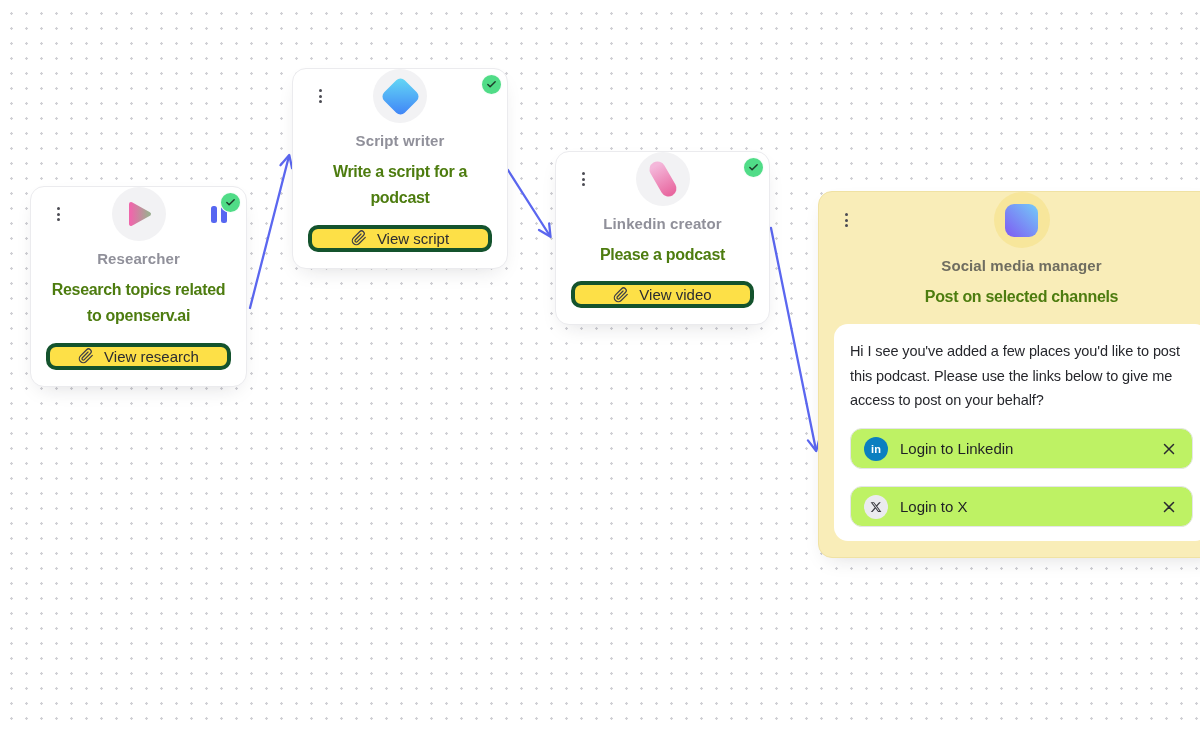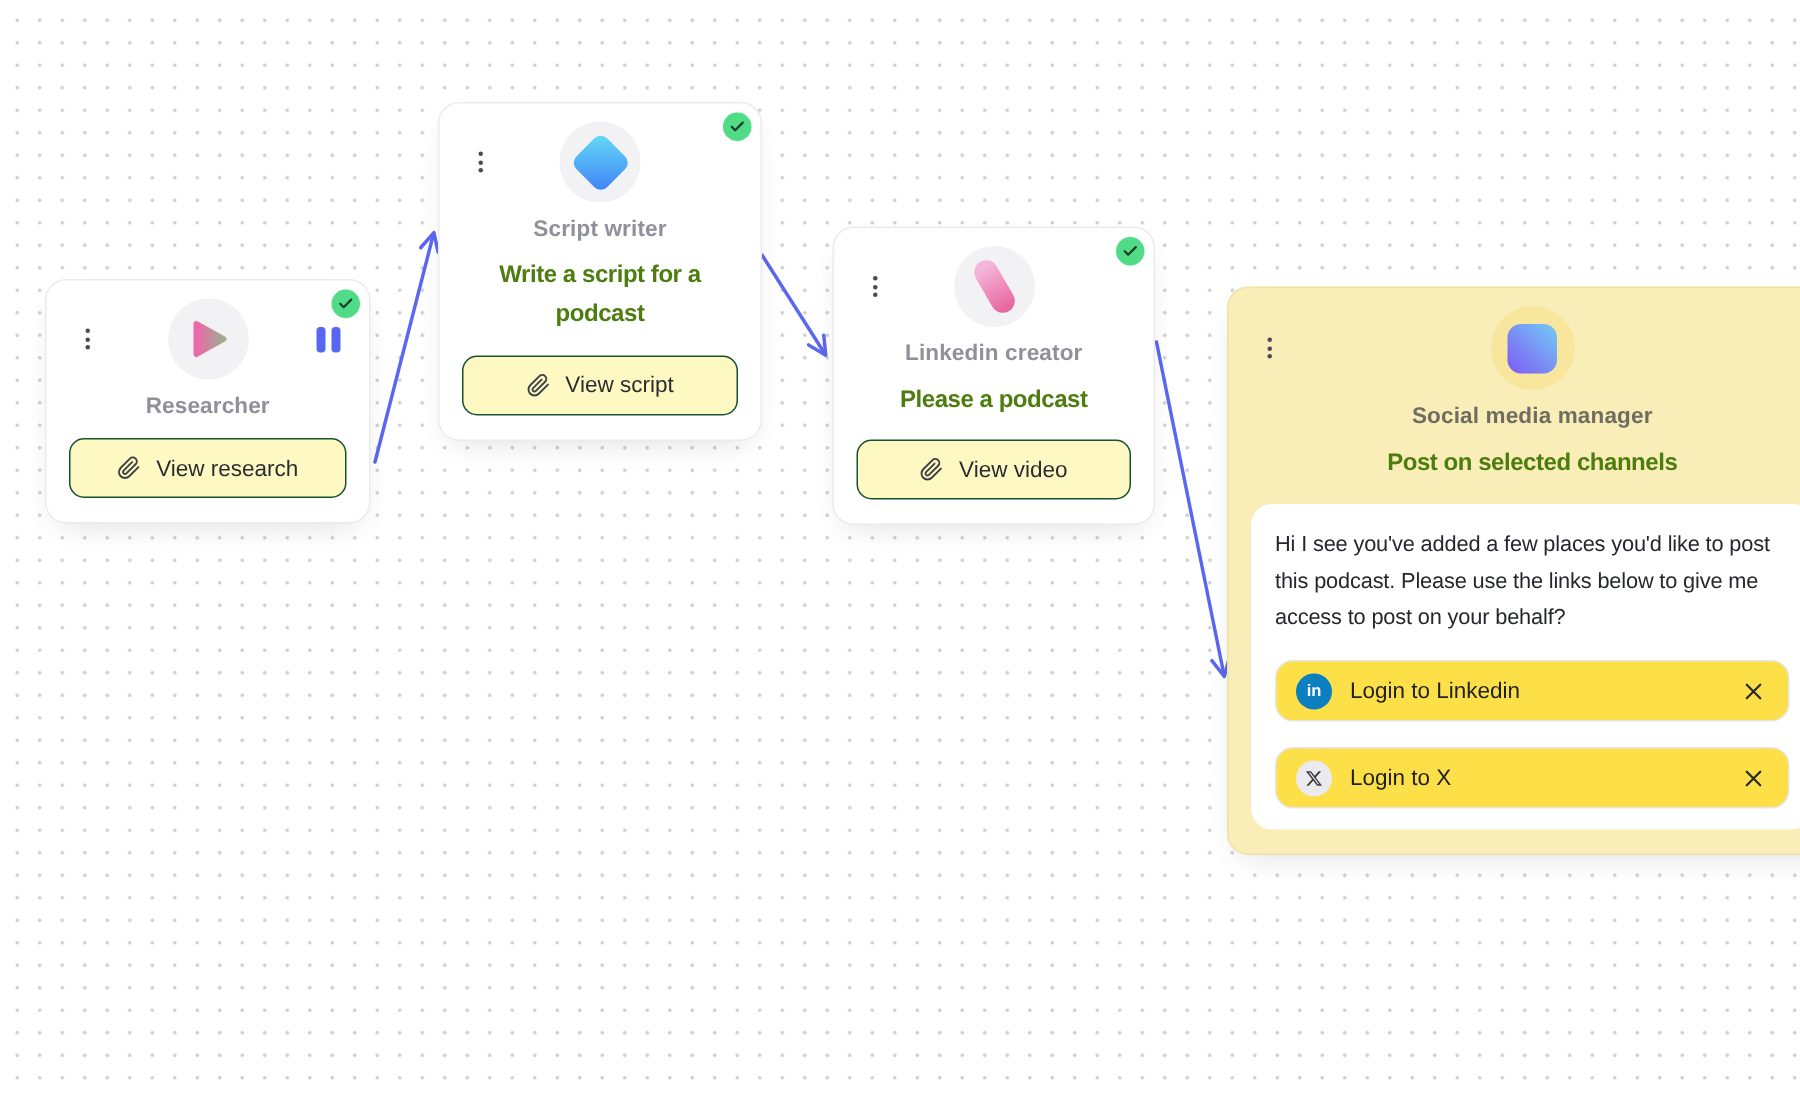--- a/index.html
+++ b/index.html
@@ -17,21 +17,21 @@
   }
   .edges-svg { position:absolute; left:0; top:0; width:1200px; height:730px; z-index:1; }
 
   
   .card {
     position:absolute; z-index:2;
     background:#ffffff;
     border:1px solid #ebebee;
     border-radius:14px;
     box-shadow:0 8px 22px -10px rgba(30,30,40,.18);
-    padding:12px 15px 16px;
+    padding:0 15px 16px;
   }
   .card.yellow {
     background:#f9edb8;
     border-color:#f0e2a4;
   }
   .card-head {
     display:grid; grid-template-columns:24px 1fr 24px;
     align-items:center; justify-items:center;
   }
   .kebab { display:flex; flex-direction:column; gap:2.6px; align-items:center; cursor:pointer; padding:4px; }
@@ -62,40 +62,40 @@
     font-size:15px; font-weight:700; color:#90909a;
     letter-spacing:.1px;
   }
   .card.yellow .agent-name { color:#6f6d60; }
   .agent-task {
     margin-top:10px; text-align:center;
     font-size:16px; font-weight:700; color:#4d7c0f;
     line-height:1.65; letter-spacing:-.3px;
   }
   .card-btn {
-    margin-top:13px; height:40px; width:100%;
-    background:#fef9c3; border:1px solid #14532d; border-radius:10px;
+    margin-top:13px; height:27px; width:100%;
+    background:#fde047; border:4px solid #14532d; border-radius:10px;
     display:flex; align-items:center; justify-content:center; gap:10px;
     font-family:inherit; font-size:15px; font-weight:500; color:#2b2c31;
     cursor:pointer;
   }
 
   
   .chat-panel {
     margin-top:14px; background:#ffffff; border-radius:14px;
     padding:15px 16px 14px;
   }
   .chat-panel p {
     font-size:14.5px; color:#26272c; line-height:1.68; letter-spacing:-.1px;
   }
   .chat-panel p + p { margin-top:22px; }
   .emoji { vertical-align:-3px; margin-left:3px; }
   .login-list { margin-top:16px; display:flex; flex-direction:column; gap:17px; }
   .login-btn {
-    height:41px; background:#fde047; border:1px solid #e5e5e9; border-radius:12px;
+    height:41px; background:#bef264; border:1px solid #e5e5e9; border-radius:12px;
     display:flex; align-items:center; padding:0 13px; gap:12px;
     font-family:inherit; font-size:15px; color:#1f2025; cursor:pointer;
   }
   .provider-badge {
     width:24px; height:24px; border-radius:50%; flex:0 0 auto;
     display:flex; align-items:center; justify-content:center;
   }
   .provider-badge.linkedin { background:#0b7fc0; color:#fff; font-size:11px; font-weight:700; }
   .provider-badge.x { background:#ebebef; }
   .login-close { margin-left:auto; display:flex; cursor:pointer; padding:2px; }
@@ -138,20 +138,21 @@
           </defs>
           <polygon points="6,4 24,14 6,24" fill="url(#gplay)" stroke="url(#gplay)" stroke-width="4" stroke-linejoin="round"></polygon>
         </svg>
       </div>
       <div class="pause">
           <i></i>
           <i></i>
         </div>
     </div>
     <div class="agent-name">Researcher</div>
+    <div class="agent-task">Research topics related to openserv.ai</div>
     <button class="card-btn">
       <svg width="16" height="16" viewBox="0 0 24 24">
         <path d="M21.44 11.05l-9.19 9.19a6 6 0 0 1-8.49-8.49l9.19-9.19a4 4 0 0 1 5.66 5.66l-9.2 9.19a2 2 0 0 1-2.83-2.83l8.49-8.48" fill="none" stroke="#3f3f46" stroke-width="1.9" stroke-linecap="round" stroke-linejoin="round"></path>
       </svg>
       <span>View research</span>
     </button>
   </div>
 
   <div class="card" style="left:292px; top:68px; width:216px;">
     <div class="badge-check">

